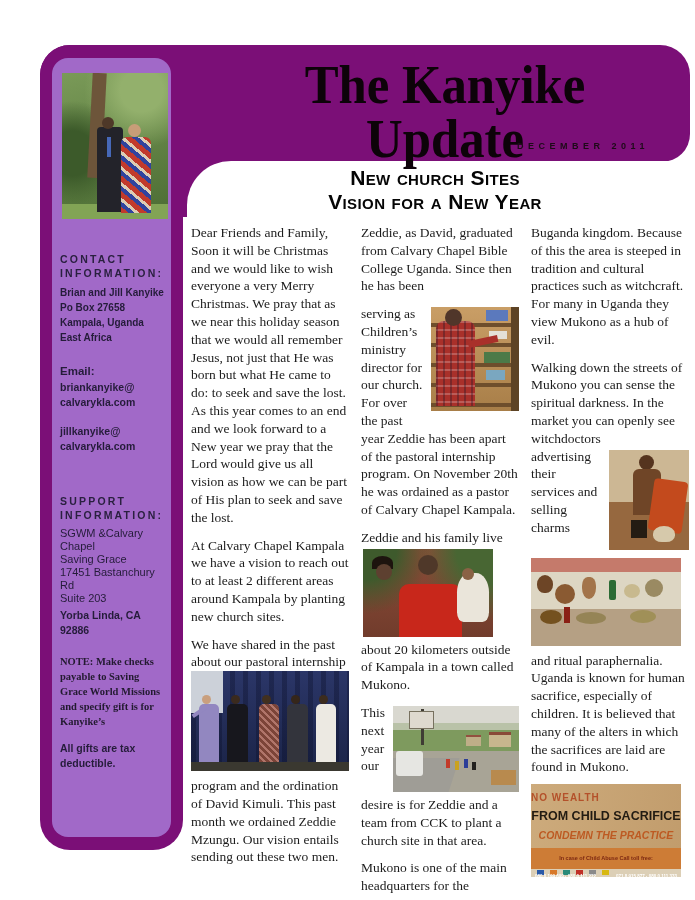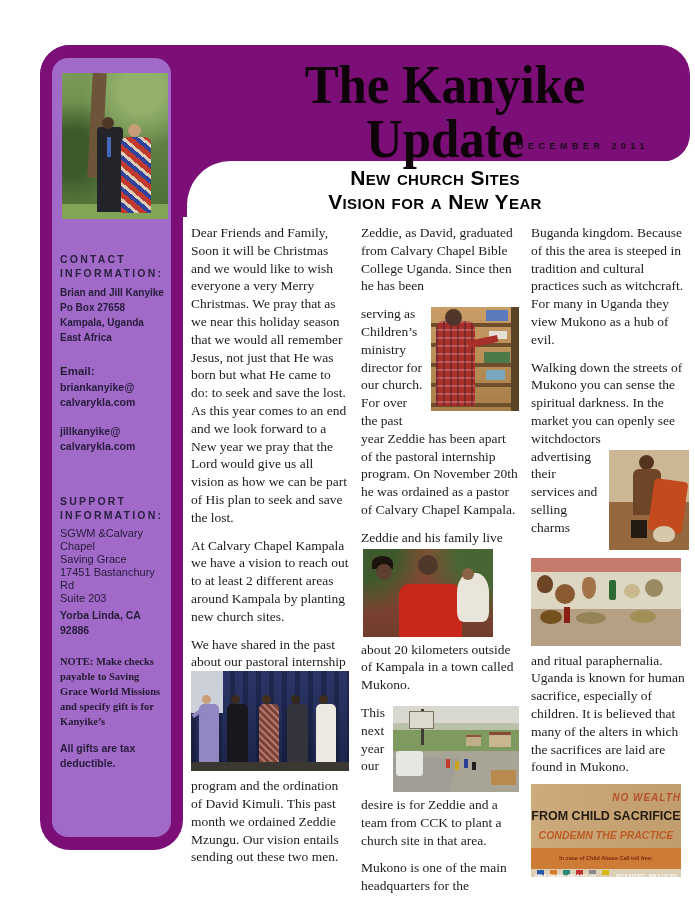--- a/index.html
+++ b/index.html
@@ -148,21 +148,21 @@
   #ph-ritual .r5{left:62%;top:30%;width:16px;height:14px;border-radius:50%;background:#c8b98e;}
   #ph-ritual .r6{left:76%;top:24%;width:18px;height:18px;border-radius:50%;background:#9a8a62;}
   #ph-ritual .r7{left:30%;top:62%;width:30px;height:12px;border-radius:50%;background:#8f7f4e;opacity:.85;}
   #ph-ritual .r8{left:6%;top:60%;width:22px;height:14px;border-radius:50%;background:#74511f;}
   #ph-ritual .r9{left:66%;top:60%;width:26px;height:13px;border-radius:50%;background:#a09058;}
   #ph-ritual .r10{left:22%;top:56%;width:6px;height:16px;background:#8a1f14;}
 
   
   #billboard{width:150px;height:84px;margin-top:2px;box-sizing:border-box;padding-top:5px;
     background:linear-gradient(100deg,#cdab7c,#c19c6c);font-family:"Liberation Sans",sans-serif;}
-  .bb1{text-align:right;font-style:italic;font-weight:bold;font-size:10px;letter-spacing:1px;color:#b4512a;}
+  .bb1{text-align:left;font-weight:bold;font-size:10px;letter-spacing:1px;color:#b4512a;}
   .bb2{text-align:center;font-weight:bold;font-size:12.5px;color:#221b12;margin-top:1px;}
   .bb3{text-align:center;font-style:italic;font-weight:bold;font-size:10.5px;color:#bd5a22;margin-top:1px;}
   .bb-band{margin-top:3px;height:21px;background:#cd7c36;padding-top:2px;box-sizing:border-box;}
   .bb-band-head{text-align:center;font-weight:bold;font-size:5.5px;color:#7c2812;}
   .bb-nums{display:flex;justify-content:space-between;padding:1px 4px 0;
            font-weight:bold;font-size:4.5px;color:#fff;filter:blur(.3px);}
   .bb-logos{height:8px;background:#dccfb6;display:flex;gap:6px;align-items:center;padding:0 6px;}
   .lg{width:7px;height:5px;}
   .lg1{background:#2a5aa8;} .lg2{background:#d87828;} .lg3{background:#2a8a78;}
   .lg4{background:#c03028;} .lg5{background:#8a8a8a;} .lg6{background:#d8b810;}

